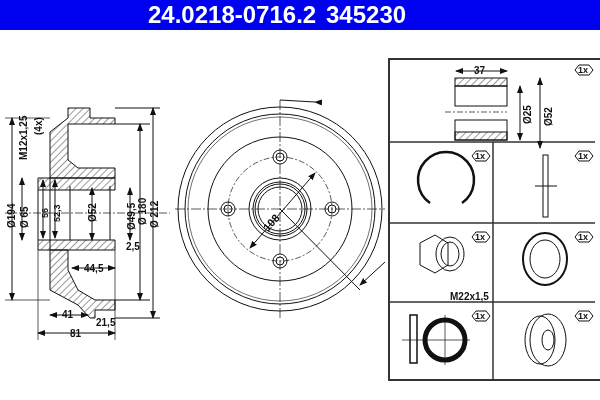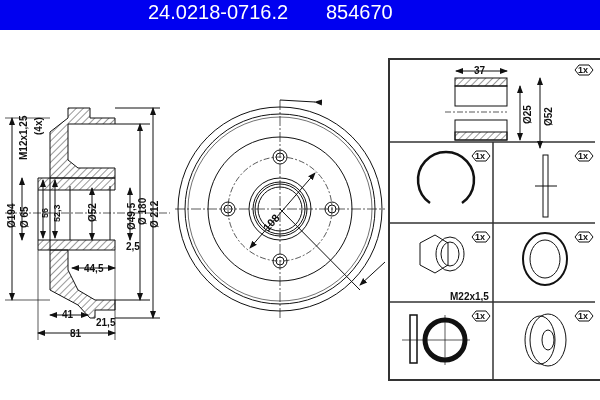--- a/index.html
+++ b/index.html
@@ -1,28 +1,28 @@
 <!DOCTYPE html>
 <html><head>
 <meta charset="utf-8">
 <style>
   html, body { margin:0; padding:0; background:#fff; }
   body { width:600px; height:400px; position:relative; overflow:hidden; font-family:"Liberation Sans", sans-serif; }
   .header { position:absolute; left:0; top:0; width:600px; height:30px; background:#0000f0; color:#fff; }
-  .header .pn { position:absolute; top:1px; font-size:20px; font-weight:normal; letter-spacing:0px; }
+  .header .pn { position:absolute; top:1px; font-size:24px; font-weight:bold; letter-spacing:0px; }
   .drawing { position:absolute; left:0; top:0; }
   .panel { position:absolute; left:388px; top:58px; width:234px; height:323px; border:2px solid #333; box-sizing:border-box; }
   svg text { font-family:"Liberation Sans", sans-serif; font-weight:bold; fill:#111; }
 </style>
 </head>
 <body>
 
 <div class="header">
   <span class="pn" style="left:148px;">24.0218-0716.2</span>
-  <span class="pn" style="left:326px;">854670</span>
+  <span class="pn" style="left:326px;">345230</span>
 </div>
 
 <svg class="drawing" width="600" height="400" viewBox="0 0 600 400">
   <defs>
     <pattern id="hatch" width="5" height="5" patternUnits="userSpaceOnUse" patternTransform="rotate(45)">
       <line x1="0" y1="0" x2="0" y2="5" stroke="#333" stroke-width="1"></line>
     </pattern>
     <marker id="arr" markerWidth="8" markerHeight="8" refX="7" refY="4" orient="auto">
       <path d="M0,1 L8,4 L0,7 Z" fill="#111"></path>
     </marker>

